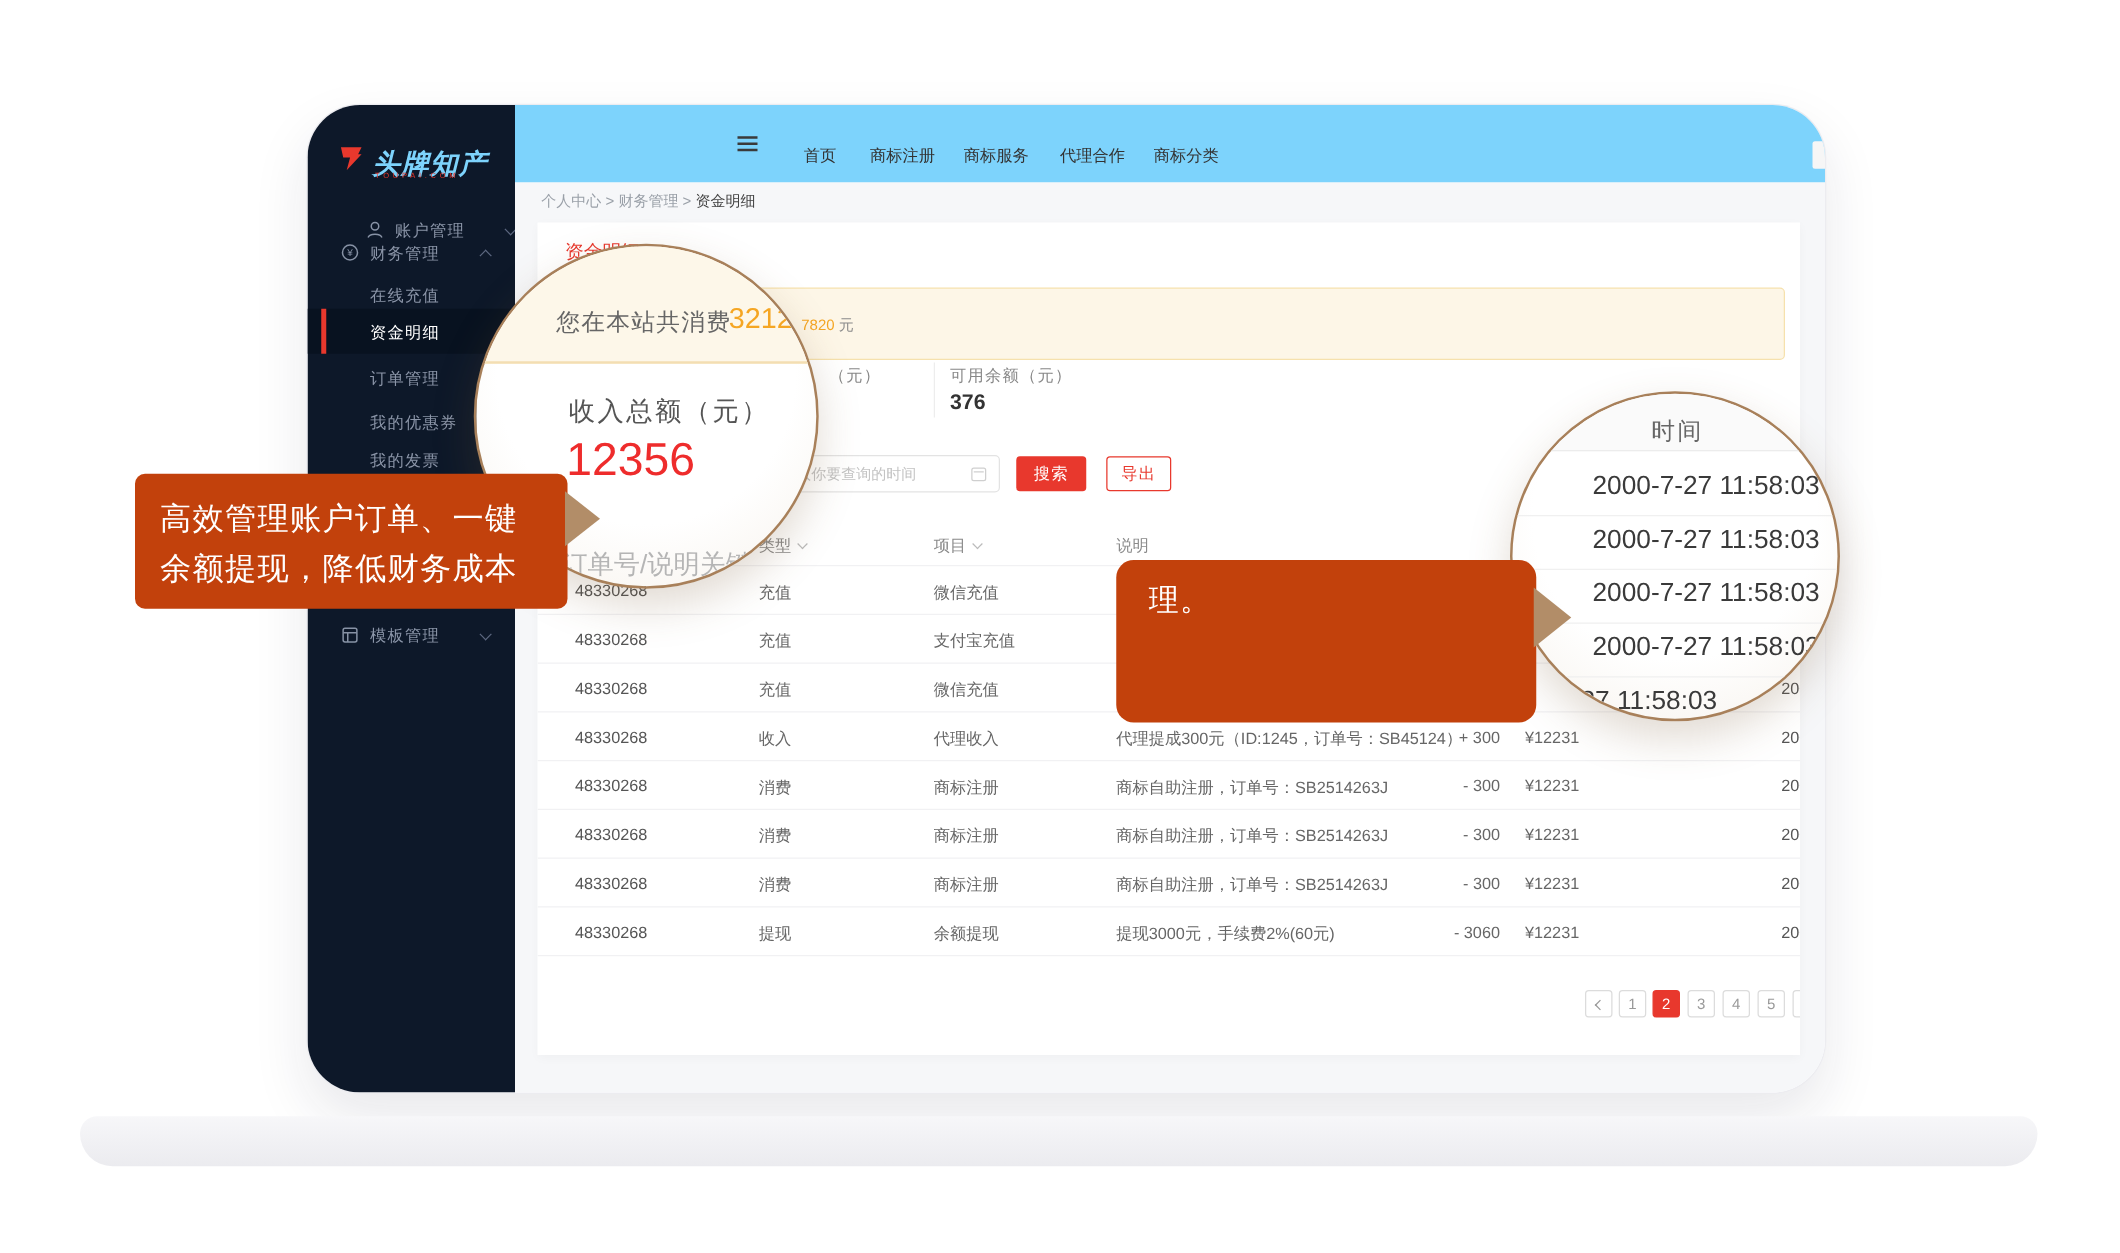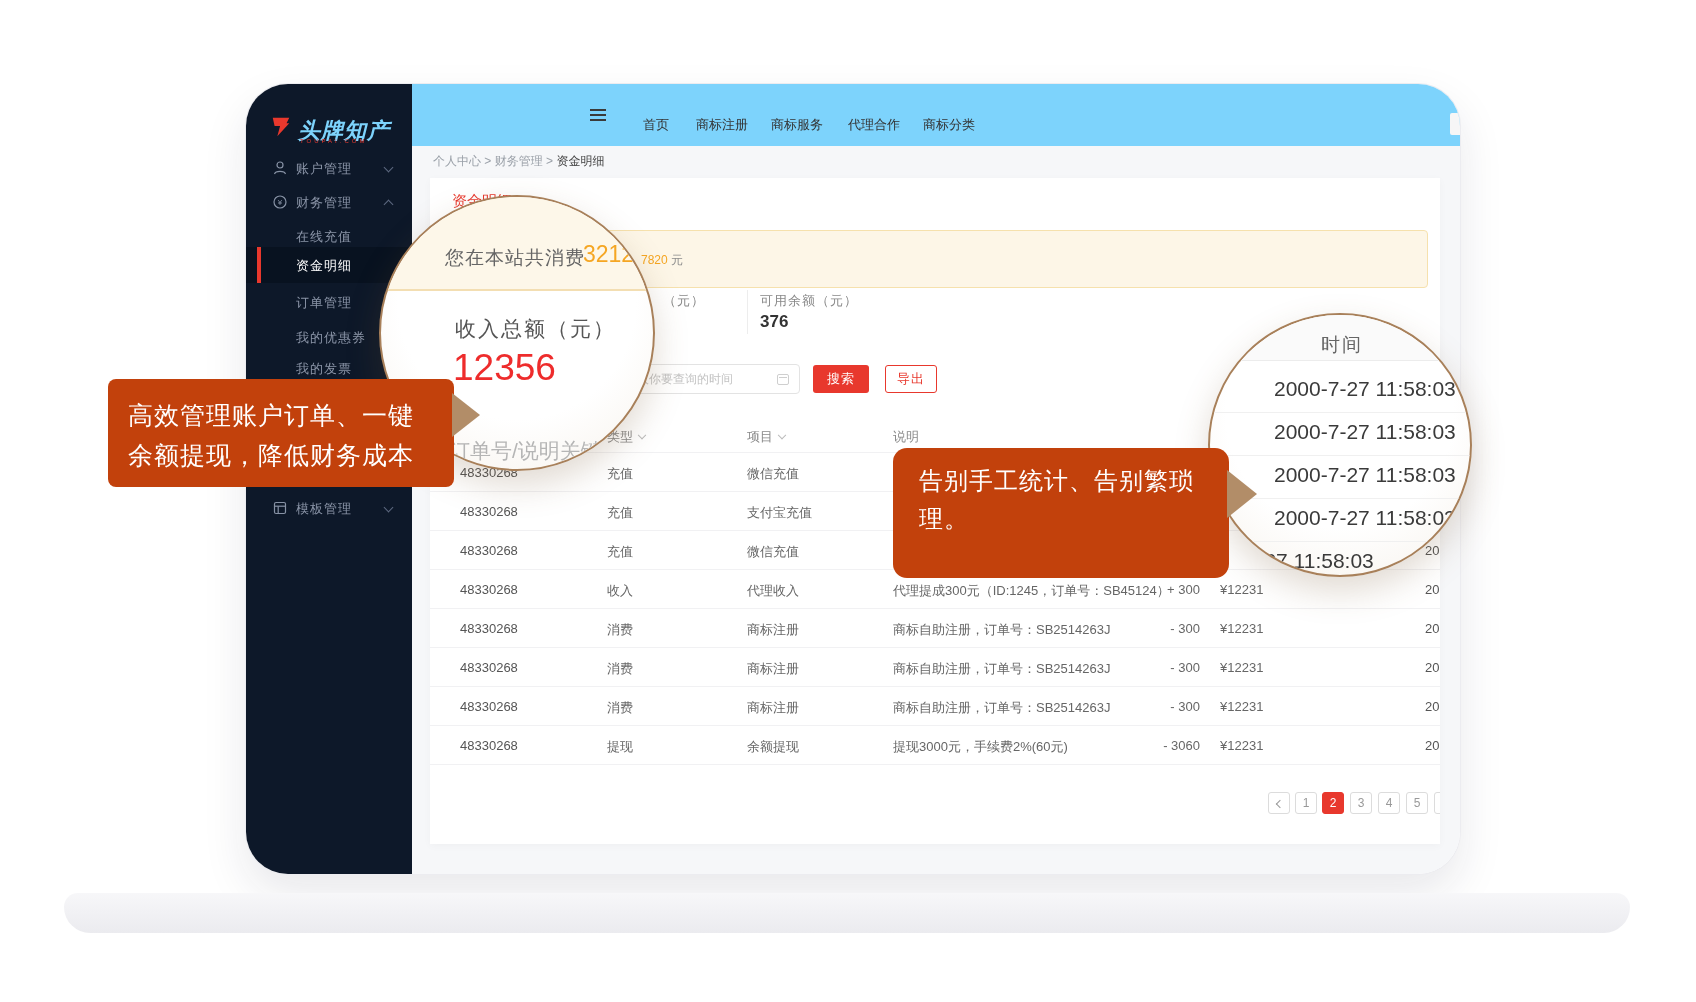--- a/index.html
+++ b/index.html
@@ -142,21 +142,21 @@
 
   <aside class="sidebar">
     <div class="logo">
       <svg width="22" height="22" viewBox="0 0 24 24">
           <path d="M3 2 L21 2 L18 8 L21 8 L8 22 L11 11 L5 11 Z" fill="#e8382d"></path>
         </svg>
       <span class="name">头牌知产</span>
       <span class="sub">TOUPAI.COM</span>
     </div>
 
-    <div class="side-item" style="top:66px;">
+    <div class="side-item" style="top:82px;margin-left:20px;">
       <svg class="ic" viewBox="0 0 16 16">
           <circle cx="8" cy="5" r="3" fill="none" stroke="#8792a5" stroke-width="1.2"></circle>
           <path d="M2.5 14c1-3.5 10-3.5 11 0" fill="none" stroke="#8792a5" stroke-width="1.2"></path>
         </svg>
       <span class="lbl">账户管理</span>
       <i class="chev"></i>
     </div>
 
     <div class="side-item" style="top:100px;">
       <svg class="ic" viewBox="0 0 16 16">
@@ -344,15 +344,14 @@
   <div class="sep" style="top:226px;"></div>
   <span class="t" style="top:234px; left:-18px;">2000-7-27 11:58:03</span>
 </div>
 
 <div class="callout co1">
   <div>高效管理账户订单、一键</div>
   <div>余额提现，降低财务成本</div>
 </div>
 
 <div class="callout co2">
-  <div>告别手工统计、告别繁琐</div>
   <div>理。</div>
 </div>
 
 </body></html>

